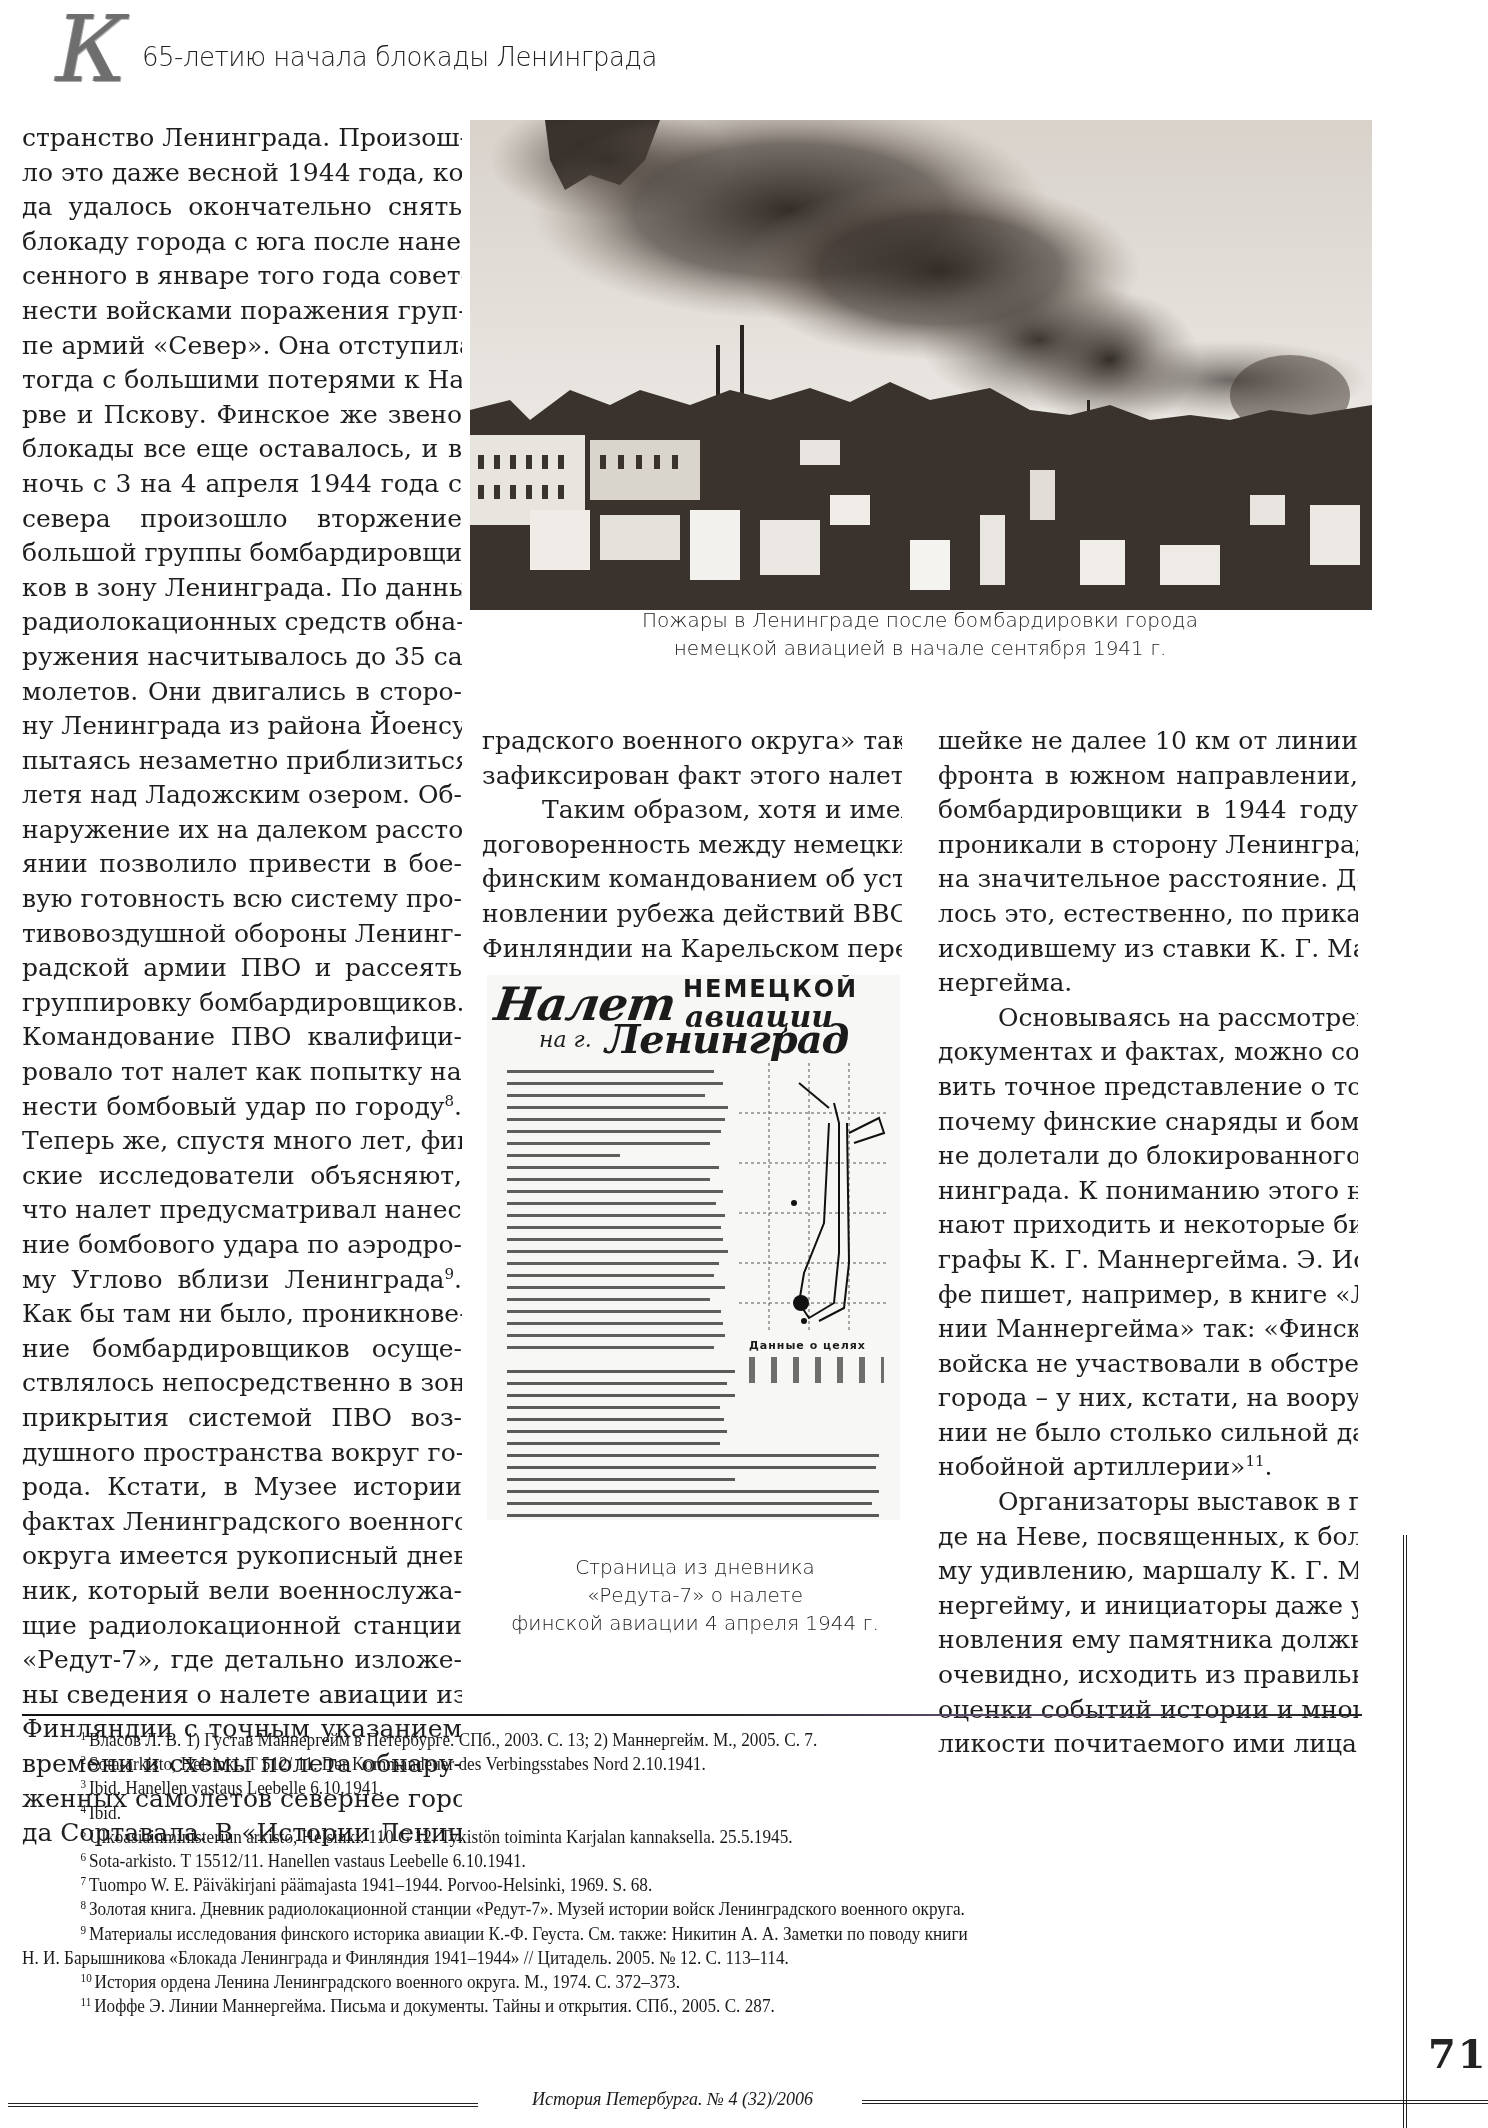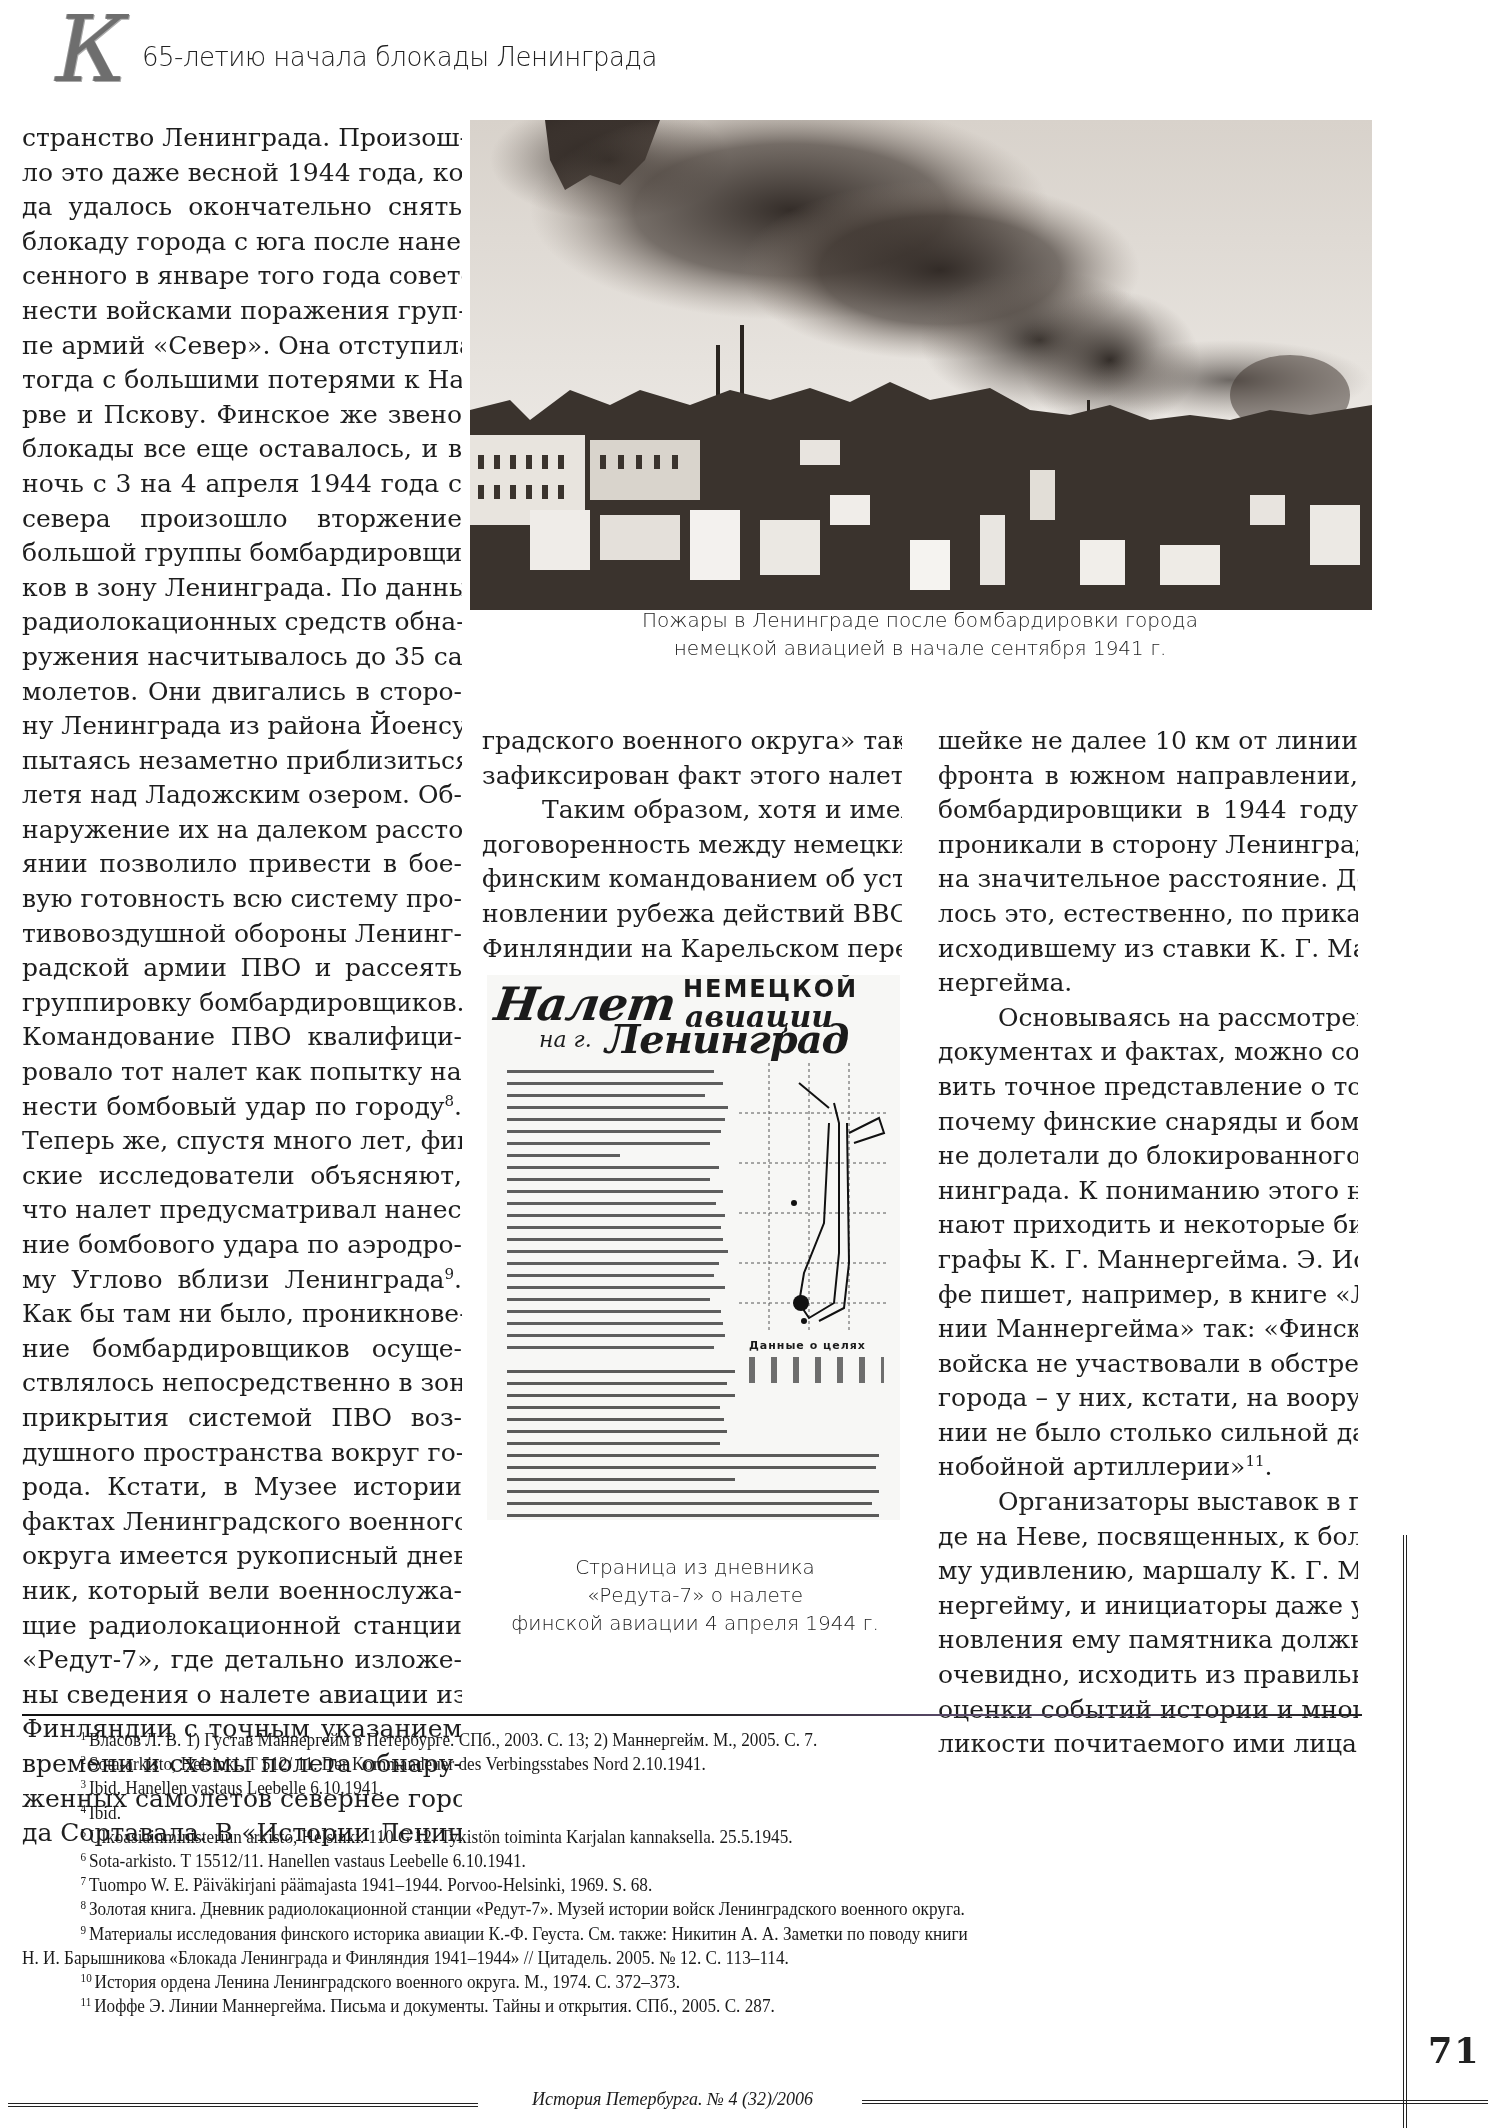--- a/index.html
+++ b/index.html
@@ -47,21 +47,21 @@
   
   .fn-rule { left: 22px; top: 1714px; width: 1340px; height: 2px; background: linear-gradient(90deg, #111 0%, #222 50%, #5a4a6a 70%, #222 100%); }
   .v-rule { left: 1403px; top: 1535px; width: 4px; height: 593px; border-left: 1px solid #222; border-right: 1px solid #222; box-sizing: border-box; }
 
   
   .footnotes { left: 22px; top: 1728px; width: 1340px; font-family: "Liberation Serif", "DejaVu Serif", serif; font-size: 18.5px; line-height: 24.2px; color: #1a1a1a; transform: scaleX(0.93); transform-origin: left top; }
   .fn { display: block; white-space: nowrap; padding-left: 63px; }
   .fn.cont { padding-left: 0; }
   .fn sup { font-size: 12px; vertical-align: 6px; margin-right: 3px; }
 
-  .page-num { left: 1428px; top: 2030px; font-family: "DejaVu Serif", serif; font-weight: bold; font-size: 35px; color: #222; letter-spacing: 2px; }
+  .page-num { left: 1428px; top: 2030px; font-family: "DejaVu Serif", serif; font-weight: bold; font-size: 40px; color: #222; letter-spacing: 2px; }
 
   .footer-line-l { left: 8px; top: 2103px; width: 470px; height: 4px; border-top: 1px solid #222; border-bottom: 1px solid #222; box-sizing: border-box; }
   .footer-line-r { left: 862px; top: 2100px; width: 626px; height: 4px; border-top: 1px solid #222; border-bottom: 1px solid #222; box-sizing: border-box; }
   .footer-title { left: 490px; top: 2089px; width: 365px; text-align: center; font-family: "Liberation Serif", "DejaVu Serif", serif; font-style: italic; font-size: 18px; color: #1a1a1a; white-space: nowrap; }
 </style>
 </head>
 <body>
 
 <div class="abs hdr-letter">К</div>
 <div class="abs hdr-title">65-летию начала блокады Ленинграда</div>

